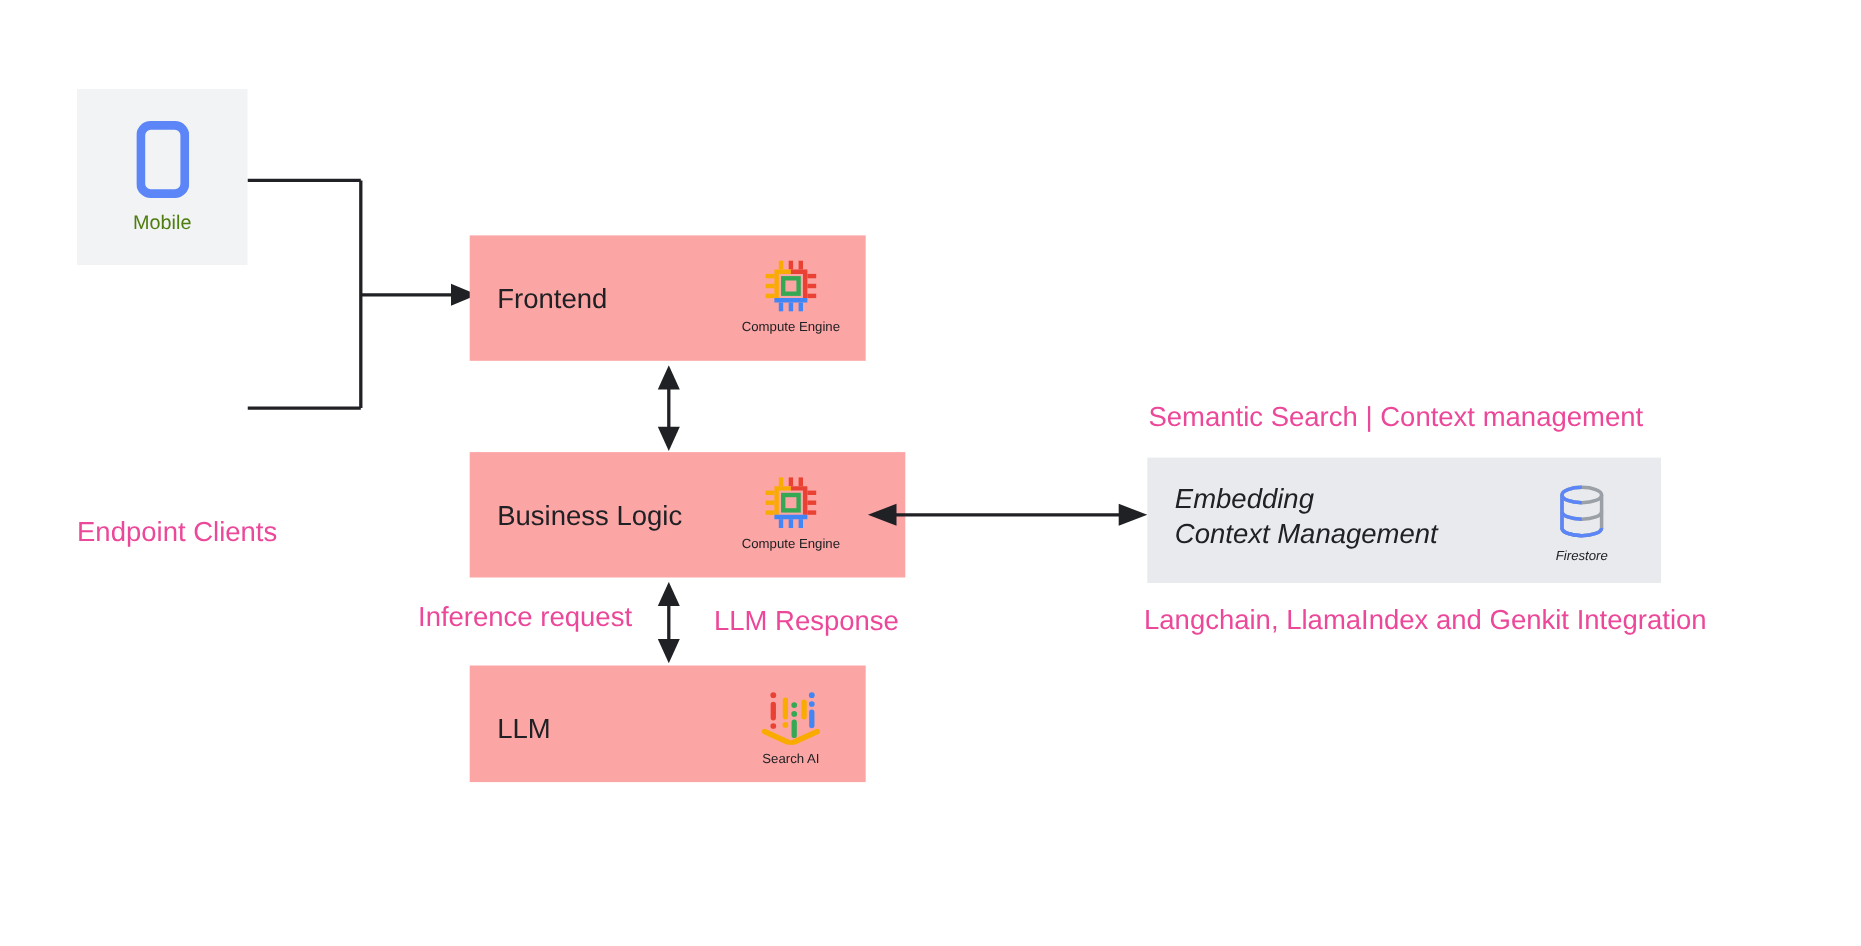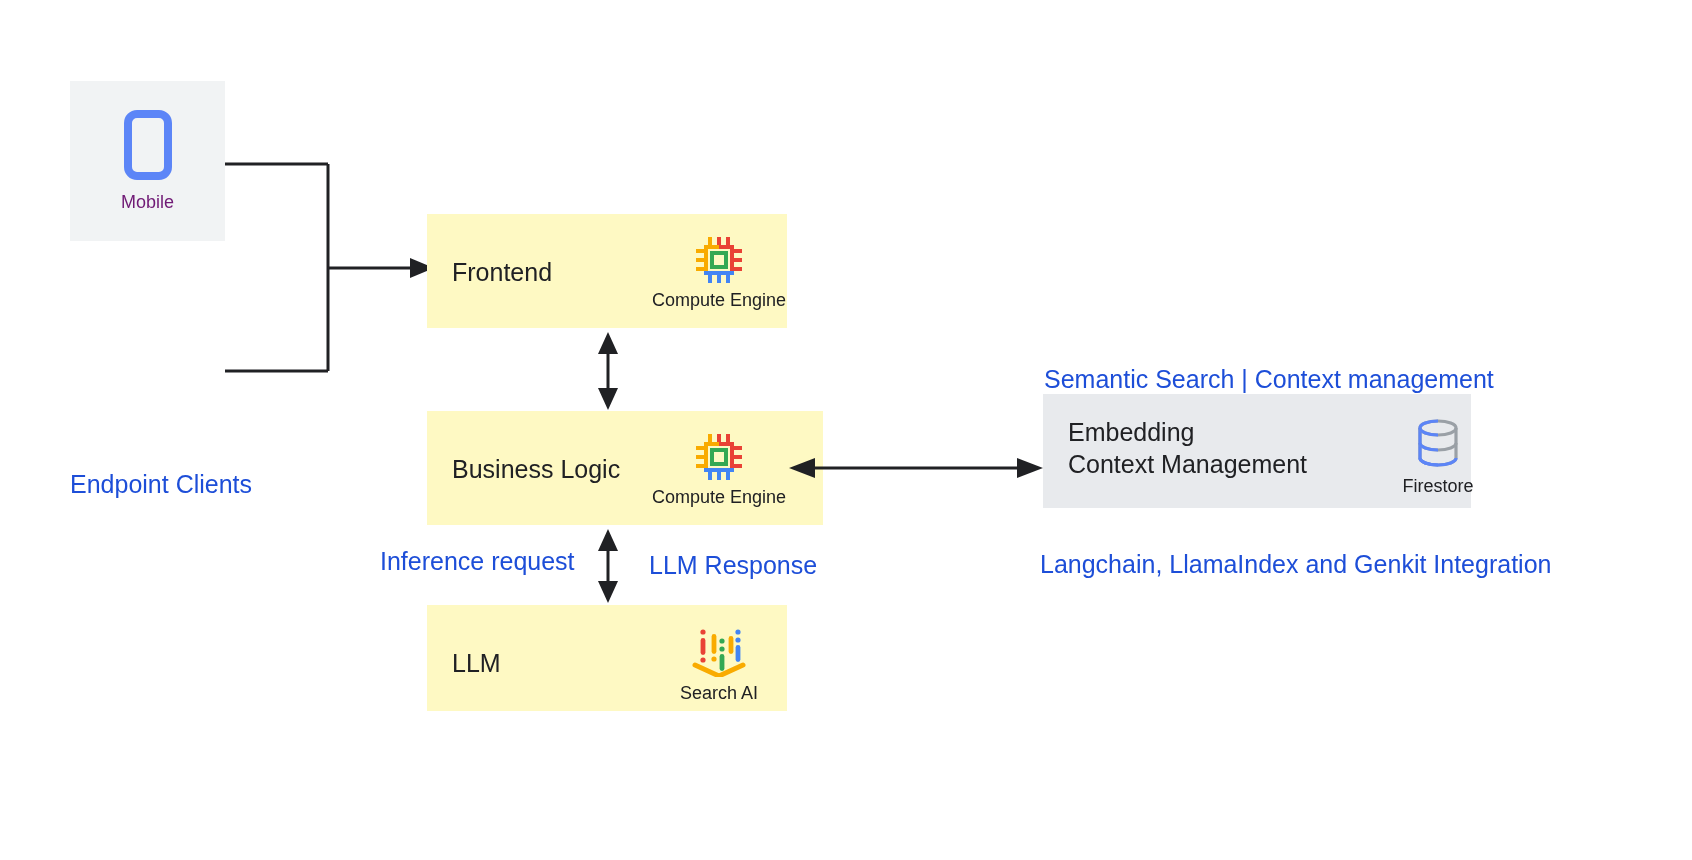--- a/index.html
+++ b/index.html
@@ -17,21 +17,21 @@
     position: relative;
     width: 1692px;
     height: 860px;
     background: #ffffff;
     overflow: hidden;
   }
 
   
   .node {
     position: absolute;
-    background: #fef9c3;
+    background: #fca5a5;
     box-sizing: border-box;
   }
   .node.darker { background: #e8eaed; }
 
   .node-title {
     position: absolute;
     font-size: 25px;
     font-weight: 400;
     color: #202124;
     line-height: 1.28;
@@ -40,48 +40,48 @@
 
   
   .icon-stack {
     position: absolute;
     display: flex;
     flex-direction: column;
     align-items: center;
     justify-content: flex-start;
   }
   .icon-caption {
-    font-size: 18px;
+    font-size: 12px;
     color: #202124;
     margin-top: 6px;
     white-space: nowrap;
     text-align: center;
   }
 
   
   .client-tile {
     position: absolute;
     background: #f1f3f4;
     display: flex;
     flex-direction: column;
     align-items: center;
     justify-content: center;
     box-sizing: border-box;
   }
   .client-label {
     font-size: 18px;
-    color: #701a75;
+    color: #4d7c0f;
     margin-top: 12px;
   }
 
   
   .free-text {
     position: absolute;
     font-size: 25px;
-    color: #1d4ed8;
+    color: #ec4899;
     white-space: nowrap;
   }
 
   
   .conn {
     position: absolute;
     overflow: visible;
   }
   .conn line, .conn path, .conn polyline {
     stroke: #202124;
@@ -231,21 +231,21 @@
 
           <polyline points="4,40 28,51 52,40" fill="none" stroke="#f9ab00" stroke-width="5" stroke-linecap="round" stroke-linejoin="round"></polyline>
         </svg>
       </span>
       <span class="icon-caption">Search AI</span>
     </div>
   </div>
 
   <div class="free-text" style="left:1044px; top:365px;">Semantic Search | Context management</div>
 
-  <div class="node darker" style="left:1043px; top:394px; width:428px; height:114px;">
+  <div class="node darker" style="left:1043px; top:416px; width:467px; height:114px;font-style:italic;">
     <div class="node-title" style="left:25px; top:22px;">Embedding
 Context Management</div>
 
     <div class="icon-stack" style="left:340px; top:22px; width:110px;">
       <span class="icon">
         <svg width="46" height="54" viewBox="0 0 46 54" aria-hidden="true">
 
           <path d="M5 12 v30 a18 7 0 0 0 36 0 v-30" fill="none" stroke="#9aa0a6" stroke-width="3.2"></path>
           <path d="M5 12 v30 a18 7 0 0 0 18 7" fill="none" stroke="#5c85f7" stroke-width="3.2"></path>
 

